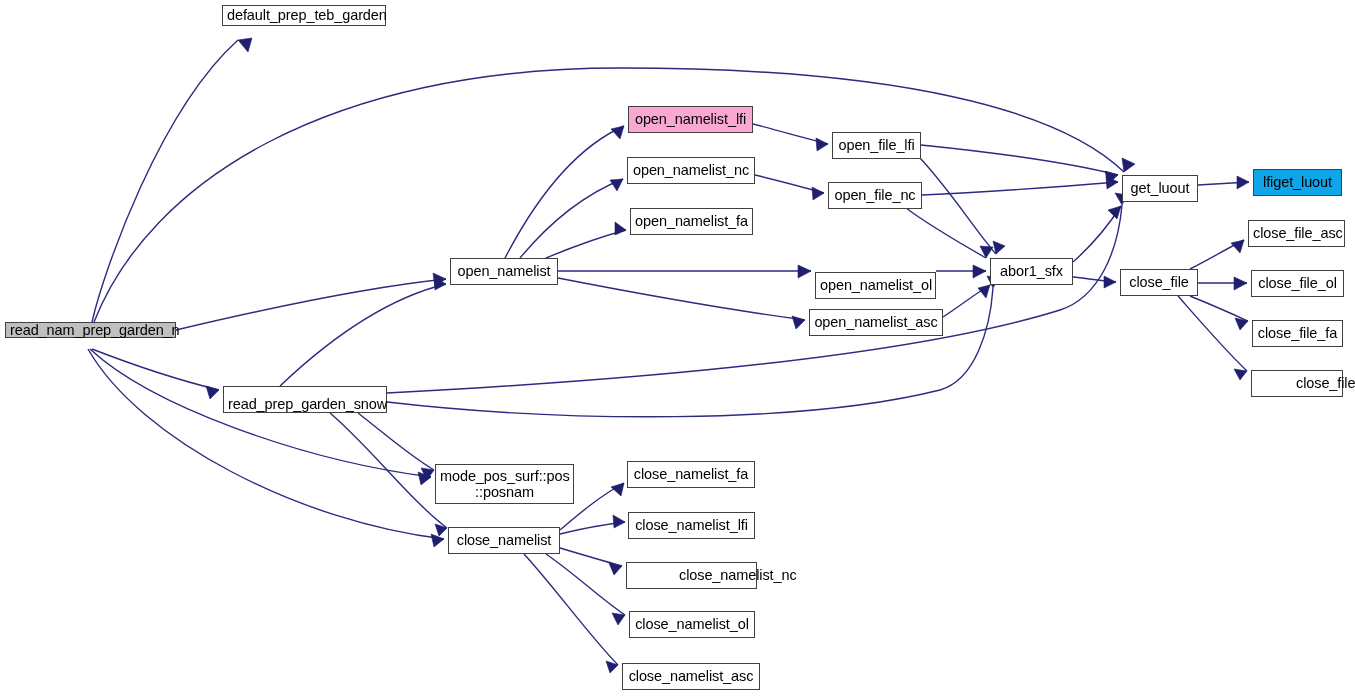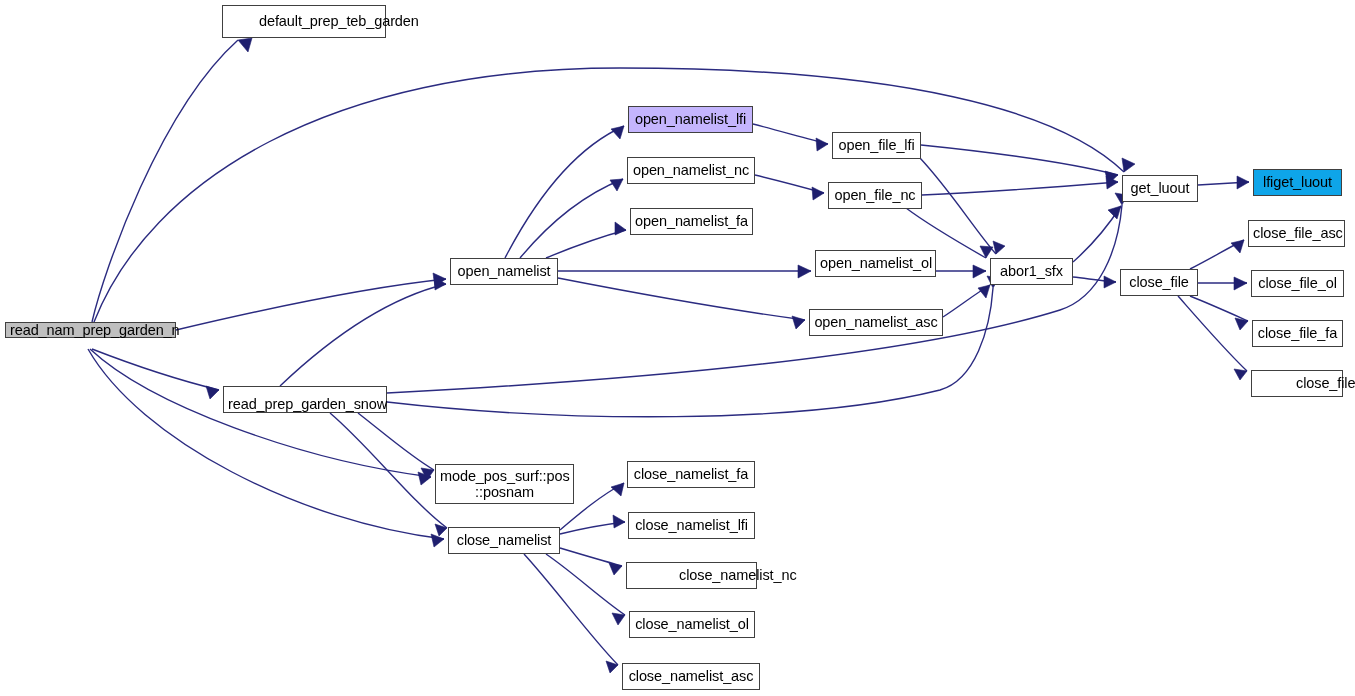--- a/index.html
+++ b/index.html
@@ -206,26 +206,26 @@
           <path class="edge-arrow" d="M 625,615 l -13,-2 l 6,12 z"></path>
         </g>
         <g>
           <path class="edge-path" d="M 524,554 C 556,589 588,634 618,665" stroke="#2b2b80"></path>
           <path class="edge-arrow" d="M 618,665 l -12,-4 l 4,12 z"></path>
         </g>
       </g>
   </svg>
   <div id="node-layer">
       <div class="node-box root" style="left: 5px; top: 322px; width: 171px; height: 16px; background: rgb(191, 191, 191); border-color: rgb(64, 64, 64);"><span class="node-label">read_nam_prep_garden_n</span></div>
-      <div class="node-box" style="left: 222px; top: 5px; width: 164px; height: 33px; background: rgb(255, 255, 255); border-color: rgb(64, 64, 64); padding-left: 32px;"><span class="node-label">default_prep_teb_garden</span></div>
+      <div class="node-box" style="left: 222px; top: 5px; width: 164px; height: 21px; background: rgb(255, 255, 255); border-color: rgb(64, 64, 64);"><span class="node-label">default_prep_teb_garden</span></div>
       <div class="node-box" style="left: 450px; top: 258px; width: 108px; height: 27px; background: rgb(255, 255, 255); border-color: rgb(64, 64, 64);"><span class="node-label">open_namelist</span></div>
-      <div class="node-box" style="left: 628px; top: 106px; width: 125px; height: 27px; background: #c4b5fd; border-color: rgb(64, 64, 64);"><span class="node-label">open_namelist_lfi</span></div>
+      <div class="node-box" style="left: 628px; top: 106px; width: 125px; height: 27px; background: #f9a8d4; border-color: rgb(64, 64, 64);"><span class="node-label">open_namelist_lfi</span></div>
       <div class="node-box" style="left: 627px; top: 157px; width: 128px; height: 27px; background: rgb(255, 255, 255); border-color: rgb(64, 64, 64);"><span class="node-label">open_namelist_nc</span></div>
       <div class="node-box" style="left: 630px; top: 208px; width: 123px; height: 27px; background: rgb(255, 255, 255); border-color: rgb(64, 64, 64);"><span class="node-label">open_namelist_fa</span></div>
-      <div class="node-box" style="left: 815px; top: 250px; width: 121px; height: 27px; background: rgb(255, 255, 255); border-color: rgb(64, 64, 64);"><span class="node-label">open_namelist_ol</span></div>
+      <div class="node-box" style="left: 815px; top: 272px; width: 121px; height: 27px; background: rgb(255, 255, 255); border-color: rgb(64, 64, 64);"><span class="node-label">open_namelist_ol</span></div>
       <div class="node-box" style="left: 809px; top: 309px; width: 134px; height: 27px; background: rgb(255, 255, 255); border-color: rgb(64, 64, 64);"><span class="node-label">open_namelist_asc</span></div>
       <div class="node-box" style="left: 832px; top: 132px; width: 89px; height: 27px; background: rgb(255, 255, 255); border-color: rgb(64, 64, 64);"><span class="node-label">open_file_lfi</span></div>
       <div class="node-box" style="left: 828px; top: 182px; width: 94px; height: 27px; background: rgb(255, 255, 255); border-color: rgb(64, 64, 64);"><span class="node-label">open_file_nc</span></div>
       <div class="node-box" style="left: 990px; top: 258px; width: 83px; height: 27px; background: rgb(255, 255, 255); border-color: rgb(64, 64, 64);"><span class="node-label">abor1_sfx</span></div>
       <div class="node-box" style="left: 1122px; top: 175px; width: 76px; height: 27px; background: rgb(255, 255, 255); border-color: rgb(64, 64, 64);"><span class="node-label">get_luout</span></div>
       <div class="node-box" style="left: 1253px; top: 169px; width: 89px; height: 27px; background: #0ea5e9; border-color: rgb(64, 64, 64);"><span class="node-label">lfiget_luout</span></div>
       <div class="node-box" style="left: 1120px; top: 269px; width: 78px; height: 27px; background: rgb(255, 255, 255); border-color: rgb(64, 64, 64);"><span class="node-label">close_file</span></div>
       <div class="node-box" style="left: 1248px; top: 220px; width: 97px; height: 27px; background: rgb(255, 255, 255); border-color: rgb(64, 64, 64);"><span class="node-label">close_file_asc</span></div>
       <div class="node-box" style="left: 1251px; top: 270px; width: 93px; height: 27px; background: rgb(255, 255, 255); border-color: rgb(64, 64, 64);"><span class="node-label">close_file_ol</span></div>
       <div class="node-box" style="left: 1252px; top: 320px; width: 91px; height: 27px; background: rgb(255, 255, 255); border-color: rgb(64, 64, 64);"><span class="node-label">close_file_fa</span></div>

